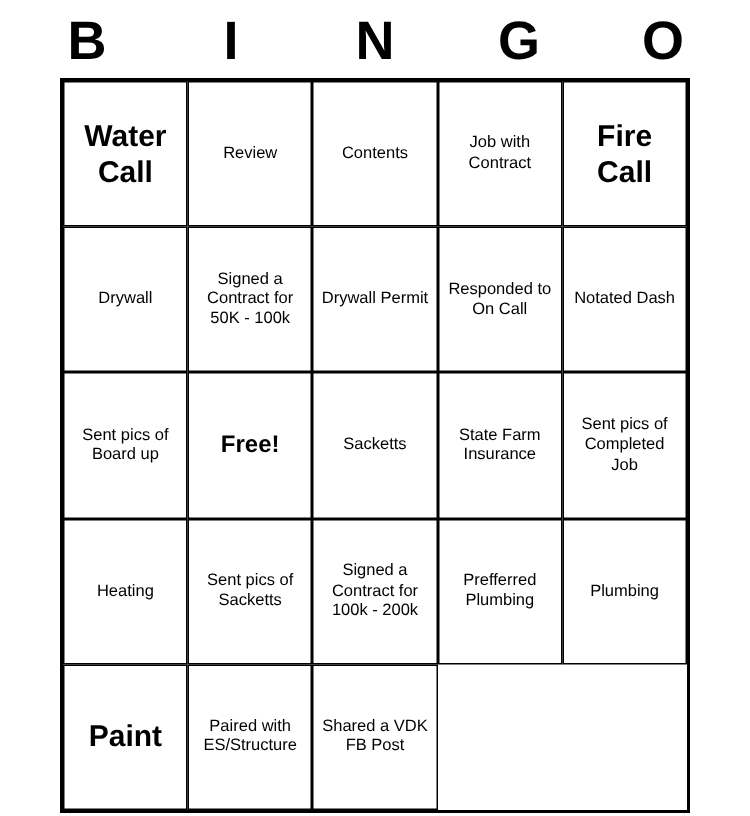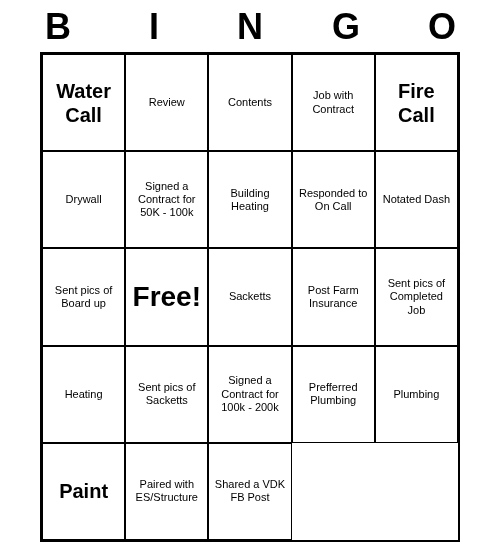--- a/index.html
+++ b/index.html
@@ -54,21 +54,21 @@
       color: #000;
       line-height: 1.2;
     }
 
     .bingo-cell.large-text {
       font-size: 20px;
       font-weight: bold;
     }
 
     .bingo-cell.free {
-      font-size: 28px;
+      font-size: 16px;
       font-weight: bold;
     }
   </style>
 </head>
 <body>
 
 <div class="bingo-title">
 <span>B</span>
     <span>I</span>
     <span>N</span>
@@ -77,27 +77,27 @@
   </div>
 
 <div class="bingo-grid">
 <div class="bingo-cell large-text">Water Call</div>
     <div class="bingo-cell">Review</div>
     <div class="bingo-cell">Contents</div>
     <div class="bingo-cell">Job with Contract</div>
     <div class="bingo-cell large-text">Fire Call</div>
     <div class="bingo-cell">Drywall</div>
     <div class="bingo-cell">Signed a Contract for 50K - 100k</div>
-    <div class="bingo-cell">Building Heating</div>
+    <div class="bingo-cell">Drywall Permit</div>
     <div class="bingo-cell">Responded to On Call</div>
     <div class="bingo-cell">Notated Dash</div>
     <div class="bingo-cell">Sent pics of Board up</div>
     <div class="bingo-cell free">Free!</div>
     <div class="bingo-cell">Sacketts</div>
-    <div class="bingo-cell">Post Farm Insurance</div>
+    <div class="bingo-cell">State Farm Insurance</div>
     <div class="bingo-cell">Sent pics of Completed Job</div>
     <div class="bingo-cell">Heating</div>
     <div class="bingo-cell">Sent pics of Sacketts</div>
     <div class="bingo-cell">Signed a Contract for 100k - 200k</div>
     <div class="bingo-cell">Prefferred Plumbing</div>
     <div class="bingo-cell">Plumbing</div>
     <div class="bingo-cell large-text">Paint</div>
     <div class="bingo-cell">Paired with ES/Structure</div>
     <div class="bingo-cell">Shared a VDK FB Post</div>
   </div>

